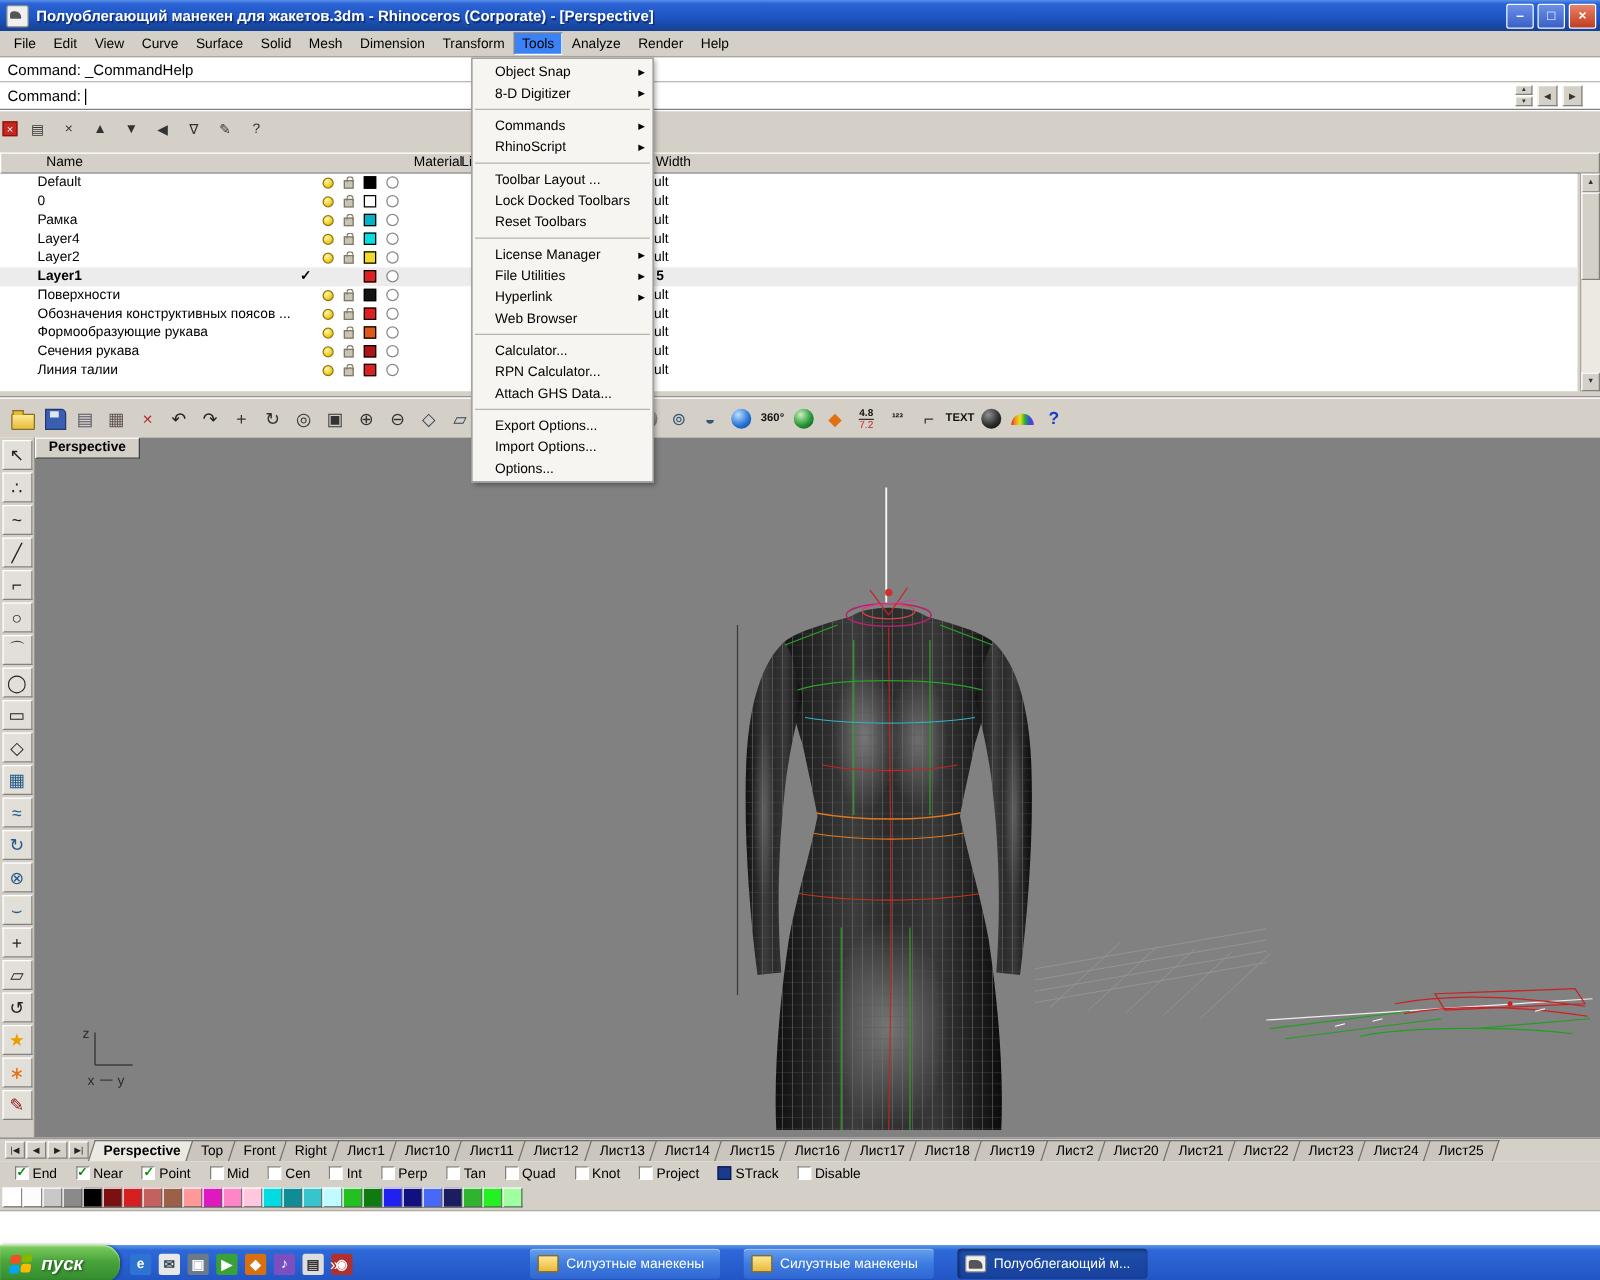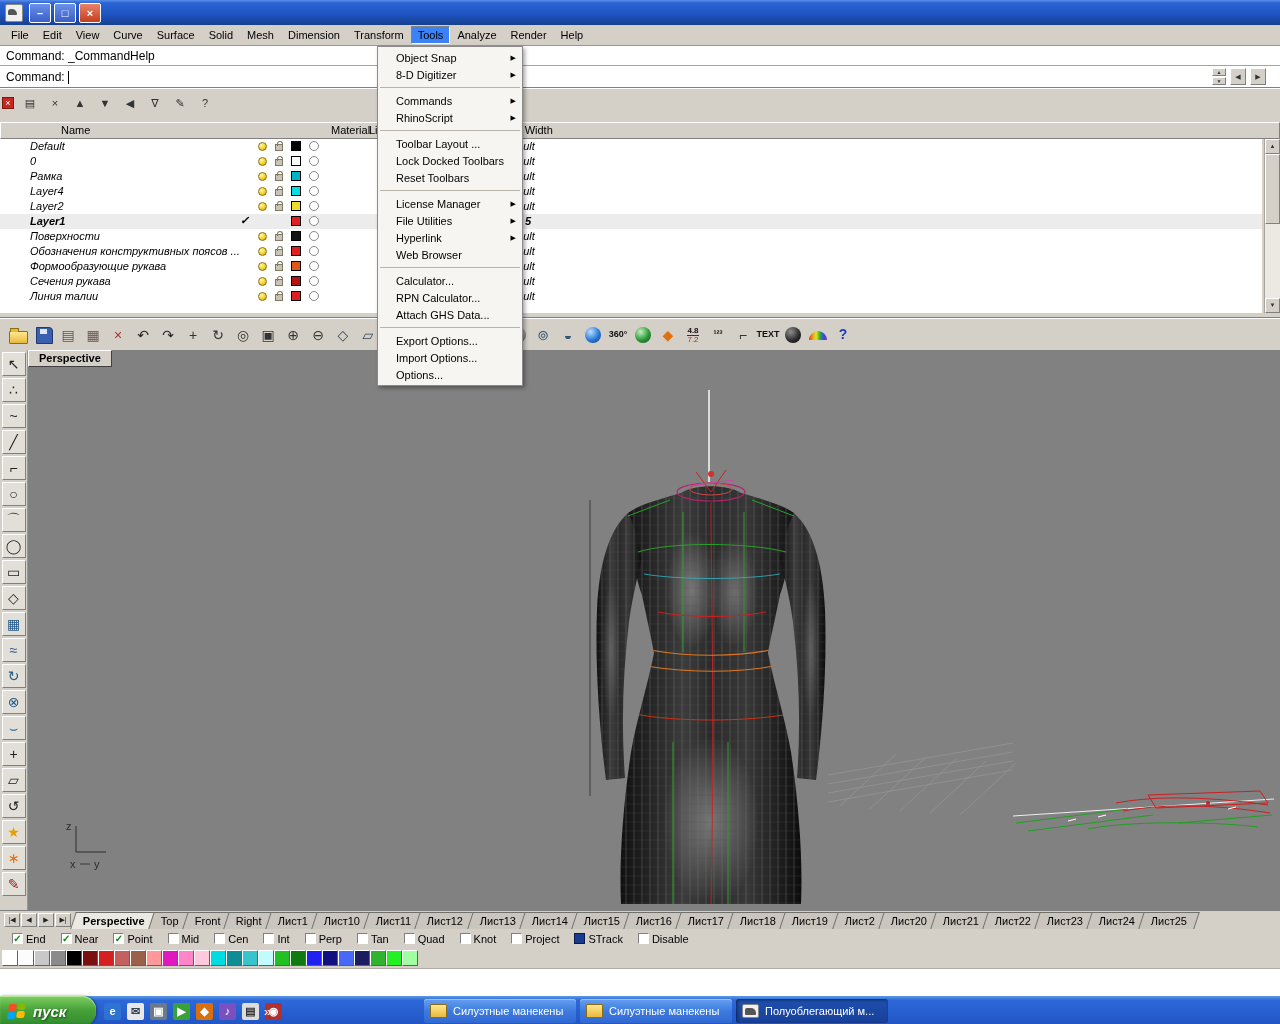--- a/index.html
+++ b/index.html
@@ -38,23 +38,23 @@
   
   #layers-panel{left:0;top:88px;width:1280px;height:230px;background:#d4d0c8;border-top:1px solid #fff;
     border-bottom:1px solid #808080;box-sizing:border-box;}
   #panel-close{position:absolute;left:2px;top:8px;width:12px;height:12px;background:#c8271f;color:#fff;
     font-size:9px;line-height:11px;text-align:center;border:1px solid #801810;box-sizing:border-box;}
   #layers-toolbar{position:absolute;left:20px;top:5px;display:flex;gap:5px;}
   .ptbtn{width:20px;height:18px;display:flex;align-items:center;justify-content:center;font-size:11px;color:#333;}
   #layers-header{position:absolute;left:0;top:33px;width:1280px;height:17px;background:#d4d0c8;
     border:1px solid;border-color:#fff #808080 #808080 #fff;font-size:11px;box-sizing:border-box;}
   #layers-header span{position:absolute;top:1px;color:#000;}
-  #lh-name{left:40px;padding-left:20px;} #lh-material{left:330px;} #lh-linetype{left:368px;} #lh-printwidth{left:498px;}
+  #lh-name{left:16px;padding-left:20px;} #lh-material{left:330px;} #lh-linetype{left:368px;} #lh-printwidth{left:498px;}
   #layers-list{position:absolute;left:0;top:50px;width:1262px;height:174px;background:#fff;overflow:hidden;}
-  .lrow{position:relative;height:15px;font-size:11px;white-space:nowrap;font-style:italic;}
+  .lrow{position:relative;height:15px;font-size:11px;white-space:nowrap;}
   .lrow.cur{background:#ececec;}
   .b{font-weight:bold;}
   .lname{position:absolute;left:30px;top:1px;color:#000;}
   .lcheck{position:absolute;left:240px;top:0;font-weight:bold;color:#000;}
   .lbulb{position:absolute;left:258px;top:3px;width:9px;height:9px;border-radius:50%;box-sizing:border-box;
     background:radial-gradient(circle at 35% 30%,#fff8b0,#f0d020 60%,#c09010);border:1px solid #907010;}
   .llock{position:absolute;left:275px;top:5px;width:8px;height:7px;background:#c8c4b8;border:1px solid #807860;box-sizing:border-box;}
   .llock::before{content:"";position:absolute;left:1px;top:-4px;width:4px;height:4px;border:1px solid #807860;
     border-bottom:none;border-radius:3px 3px 0 0;}
   .lcolor{position:absolute;left:291px;top:2px;width:10px;height:10px;border:1px solid #000;box-sizing:border-box;}
@@ -133,21 +133,21 @@
   #start-flag{width:19px;height:17px;position:relative;transform:skewX(-8deg);flex:none;}
   #start-flag i{position:absolute;width:8px;height:7px;border-radius:2px;}
   #start-flag .f1{left:0;top:1px;background:#f25022;} #start-flag .f2{left:9px;top:0;background:#7fba00;}
   #start-flag .f3{left:0;top:9px;background:#05a6f0;} #start-flag .f4{left:9px;top:8px;background:#ffb900;}
   #start-label{color:#fff;font-weight:bold;font-style:italic;font-size:15px;margin-left:6px;
     text-shadow:1px 1px 2px #1a4a14;}
   #quick-launch{position:absolute;left:100px;top:0;height:30px;display:flex;align-items:center;gap:6px;padding:0 4px;}
   .qlicon{width:17px;height:17px;border-radius:2px;display:flex;align-items:center;justify-content:center;
     font-size:11px;font-weight:bold;flex:none;}
   #ql-chevron{color:#fff;font-size:13px;margin-left:2px;}
-  #task-buttons{position:absolute;left:424px;top:3px;display:flex;gap:4px;}
+  #task-buttons{position:absolute;left:424px;top:3px;display:flex;gap:19px;}
   .tkbtn{width:152px;height:24px;border-radius:3px;display:flex;align-items:center;padding:0 6px;color:#fff;
     font-size:11px;white-space:nowrap;overflow:hidden;box-sizing:border-box;
     background:linear-gradient(180deg,#67a0ef 0%,#3d7be0 50%,#3168d2 100%);box-shadow:inset 0 1px 0 #9cc0f4;}
   .tkbtn.active{background:linear-gradient(180deg,#1e4fae,#18409a);box-shadow:inset 1px 1px 3px rgba(0,0,0,.5);}
   .ticon{width:15px;height:12px;margin-right:6px;flex:none;position:relative;}
   .tkbtn.folder .ticon{background:linear-gradient(180deg,#ffe890,#e8b93c);border:1px solid #8a6d14;border-radius:1px;}
   .tkbtn.rhino .ticon{background:#f0f0f0;border:1px solid #888;border-radius:2px;}
   .tkbtn.rhino .ticon::after{content:"";position:absolute;left:2px;top:3px;right:2px;bottom:2px;background:#555;
     border-radius:2px 5px 1px 1px;}
   #tray{position:absolute;right:0;top:0;height:30px;display:flex;align-items:center;gap:6px;color:#fff;
@@ -160,20 +160,21 @@
     box-shadow:2px 2px 4px rgba(0,0,0,.35);z-index:50;padding:2px 0;box-sizing:border-box;}
   .menu-item{height:17px;display:flex;align-items:center;padding:0 6px 0 18px;font-size:11px;color:#000;position:relative;}
   .menu-item .arrow{position:absolute;right:6px;font-size:7px;color:#000;}
   .menu-item.sep{height:1px;background:#b8b4aa;margin:4px 2px;padding:0;}
 </style>
 </head>
 <body>
 
 <div id="titlebar" class="abs">
   <div id="app-icon"></div>
+  <div id="title-text">Полуоблегающий манекен для жакетов.3dm - Rhinoceros (Corporate) - [Perspective]</div>
   <div class="wbtn minb">–</div>
   <div class="wbtn resb">□</div>
   <div class="wbtn closeb">×</div>
 </div>
 
 <div id="menubar" class="abs">
   <div class="mitem"><span>File</span></div>
     <div class="mitem"><span>Edit</span></div>
     <div class="mitem"><span>View</span></div>
     <div class="mitem"><span>Curve</span></div>

